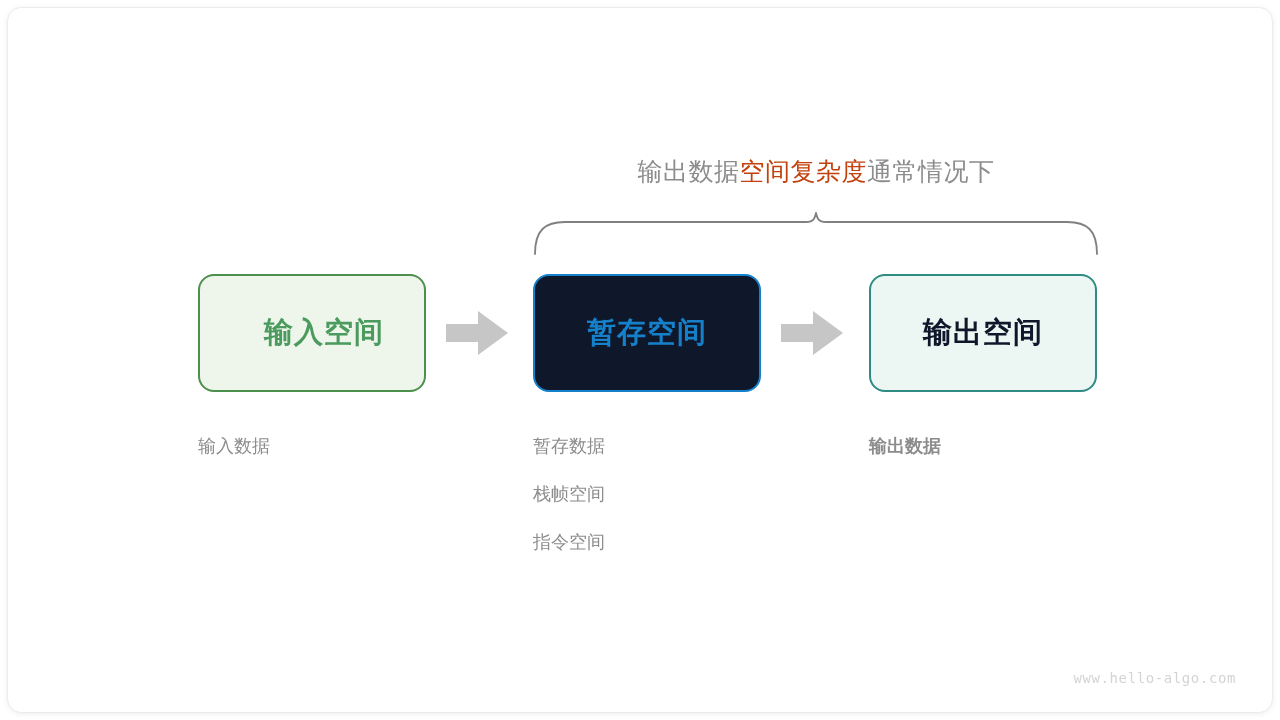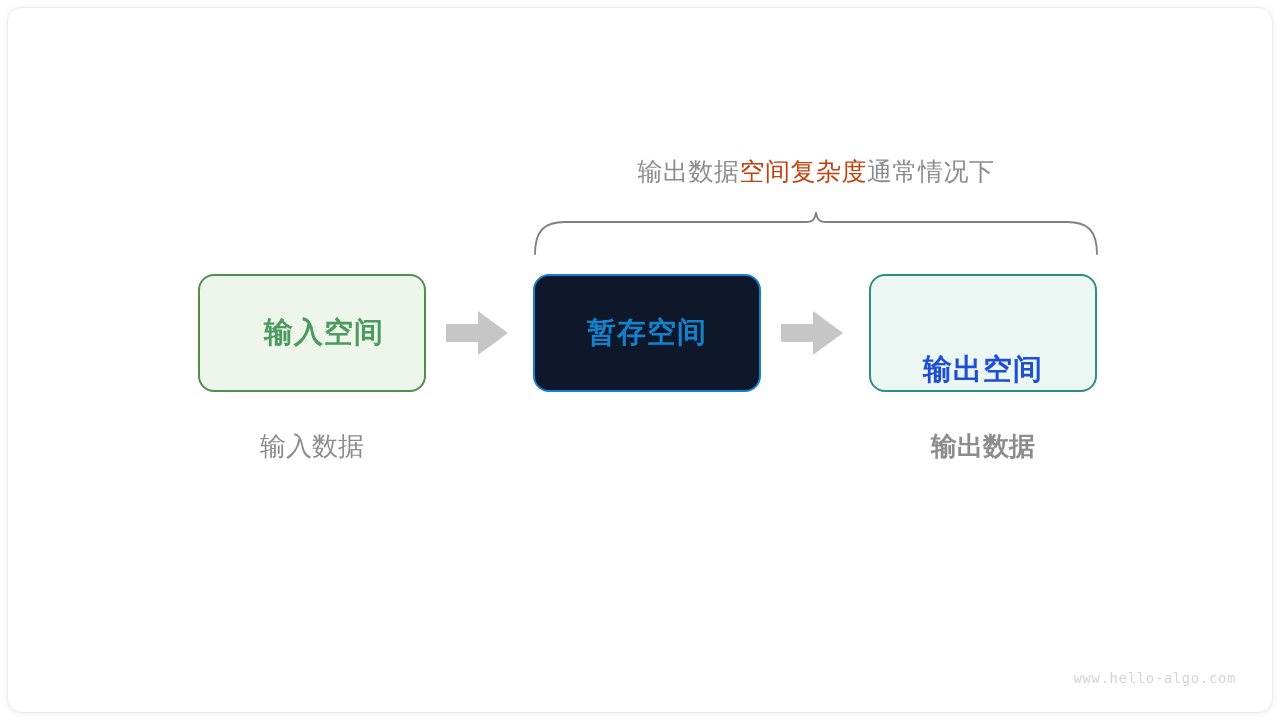--- a/index.html
+++ b/index.html
@@ -73,38 +73,37 @@
     border-style: solid;
     display: flex;
     align-items: center;
     justify-content: center;
     font-size: 29px;
     font-weight: 700;
     letter-spacing: 1px;
   }
   .box-input  { left: 190px; border-color: #4d8f4d; background: #eef6ec; color: #4b9a5e; padding-left: 24px; }
   .box-temp   { left: 525px; border-color: #1681cb; background: #0f172a; color: #1681cb; }
-  .box-output { left: 861px; border-color: #2f8c85; background: #ecf6f3; color: #1d4ed8; align-items: flex-end; }
+  .box-output { left: 861px; border-color: #2f8c85; background: #ecf6f3; color: #0f172a; }
 
   
   .arrow {
     position: absolute;
     top: 300px;
     width: 62px;
     height: 50px;
   }
   .arrow-1 { left: 438px; }
   .arrow-2 { left: 773px; }
 
   
   .caption {
     position: absolute;
     width: 228px;
-    text-align: center;
-    font-size: 26px;
+    font-size: 18px;
     line-height: 48px;
     color: #8c8c8c;
     white-space: nowrap;
   }
   .caption-input  { left: 190px; top: 414px; }
   .caption-temp   { left: 525px; top: 414px; }
   .caption-output { left: 861px; top: 414px; font-weight: bold; }
   .caption-line { display: block; }
 
   
@@ -149,20 +148,25 @@
     </svg>
 
     <div class="box box-output">
       <span>输出空间</span>
     </div>
 
     <div class="caption caption-input">
       <span class="caption-line">输入数据</span>
     </div>
 
+    <div class="caption caption-temp">
+      <span class="caption-line">暂存数据</span>
+      <span class="caption-line">栈帧空间</span>
+      <span class="caption-line">指令空间</span>
+    </div>
 
     <div class="caption caption-output">
       <span class="caption-line">输出数据</span>
     </div>
 
     <div class="watermark">www.hello-algo.com</div>
 
   </div>
 </div>
 

